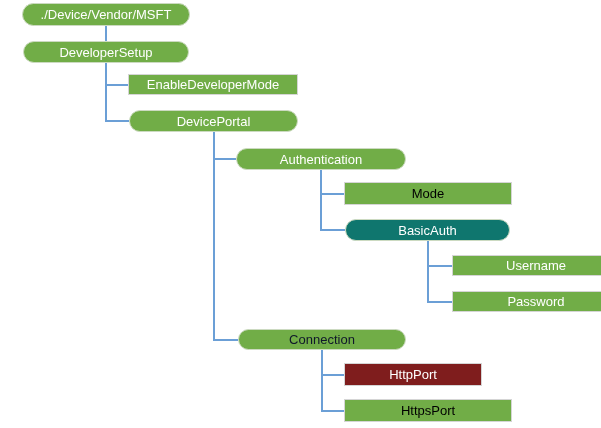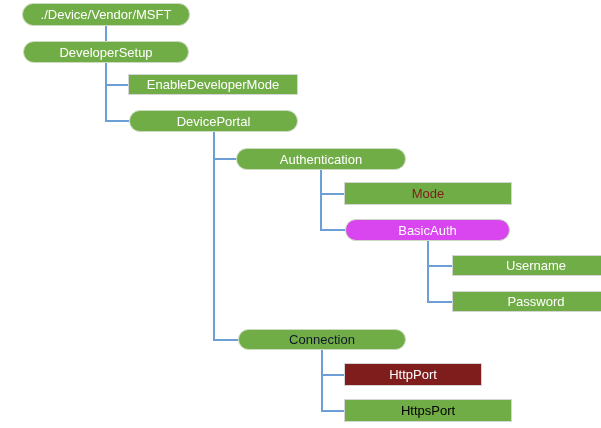--- a/index.html
+++ b/index.html
@@ -67,21 +67,21 @@
       <div class="seg" style="left: 301px; top: 373.5px; width: 23px; height: 2px; background: rgb(107, 159, 214);"></div>
       <div class="seg" style="left: 301px; top: 350px; width: 2px; height: 61.5px; background: rgb(107, 159, 214);"></div>
       <div class="seg" style="left: 301px; top: 409.5px; width: 23px; height: 2px; background: rgb(107, 159, 214);"></div>
     </div>
   <div class="layer" id="node-layer">
       <div class="node pill" style="left: 2px; top: 3px; width: 168px; height: 23px; background: rgb(113, 173, 71); color: rgb(255, 255, 255); border: 1.5px solid rgb(204, 218, 193);">./Device/Vendor/MSFT</div>
       <div class="node pill" style="left: 3px; top: 41px; width: 166px; height: 22px; background: rgb(113, 173, 71); color: rgb(255, 255, 255); border: 1.5px solid rgb(204, 218, 193);">DeveloperSetup</div>
       <div class="node pill" style="left: 109px; top: 110px; width: 169px; height: 22px; background: rgb(113, 173, 71); color: rgb(255, 255, 255); border: 1.5px solid rgb(204, 218, 193);">DevicePortal</div>
       <div class="node rect" style="left: 108px; top: 74px; width: 170px; height: 21px; background: rgb(113, 173, 71); color: rgb(255, 255, 255); border: 1.5px solid rgb(213, 213, 213);">EnableDeveloperMode</div>
       <div class="node pill" style="left: 216px; top: 148px; width: 170px; height: 22px; background: rgb(113, 173, 71); color: rgb(255, 255, 255); border: 1.5px solid rgb(204, 218, 193);">Authentication</div>
-      <div class="node rect" style="left: 324px; top: 182px; width: 168px; height: 23px; background: rgb(113, 173, 71); color: #7f1d1d; border: 1.5px solid rgb(213, 213, 213);">Mode</div>
-      <div class="node pill" style="left: 325px; top: 219px; width: 165px; height: 22px; background: #d946ef; color: rgb(255, 255, 255); border: 1.5px solid rgb(204, 218, 193);">BasicAuth</div>
+      <div class="node rect" style="left: 324px; top: 182px; width: 168px; height: 23px; background: rgb(113, 173, 71); color: #000000; border: 1.5px solid rgb(213, 213, 213);">Mode</div>
+      <div class="node pill" style="left: 325px; top: 219px; width: 165px; height: 22px; background: #0f766e; color: rgb(255, 255, 255); border: 1.5px solid rgb(204, 218, 193);">BasicAuth</div>
       <div class="node rect" style="left: 432px; top: 255px; width: 168px; height: 21px; background: rgb(113, 173, 71); color: rgb(255, 255, 255); border: 1.5px solid rgb(213, 213, 213);">Username</div>
       <div class="node rect" style="left: 432px; top: 291px; width: 168px; height: 21px; background: rgb(113, 173, 71); color: rgb(255, 255, 255); border: 1.5px solid rgb(213, 213, 213);">Password</div>
       <div class="node pill" style="left: 218px; top: 329px; width: 168px; height: 21px; background: rgb(113, 173, 71); color: #0f172a; border: 1.5px solid rgb(204, 218, 193);">Connection</div>
       <div class="node rect" style="left: 324px; top: 363px; width: 138px; height: 23px; background: #7f1d1d; color: rgb(255, 255, 255); border: 1.5px solid rgb(213, 213, 213);">HttpPort</div>
       <div class="node rect" style="left: 324px; top: 399px; width: 168px; height: 23px; background: rgb(113, 173, 71); color: #000000; border: 1.5px solid rgb(213, 213, 213);">HttpsPort</div>
     </div>
 </div>
 
 </body></html>

